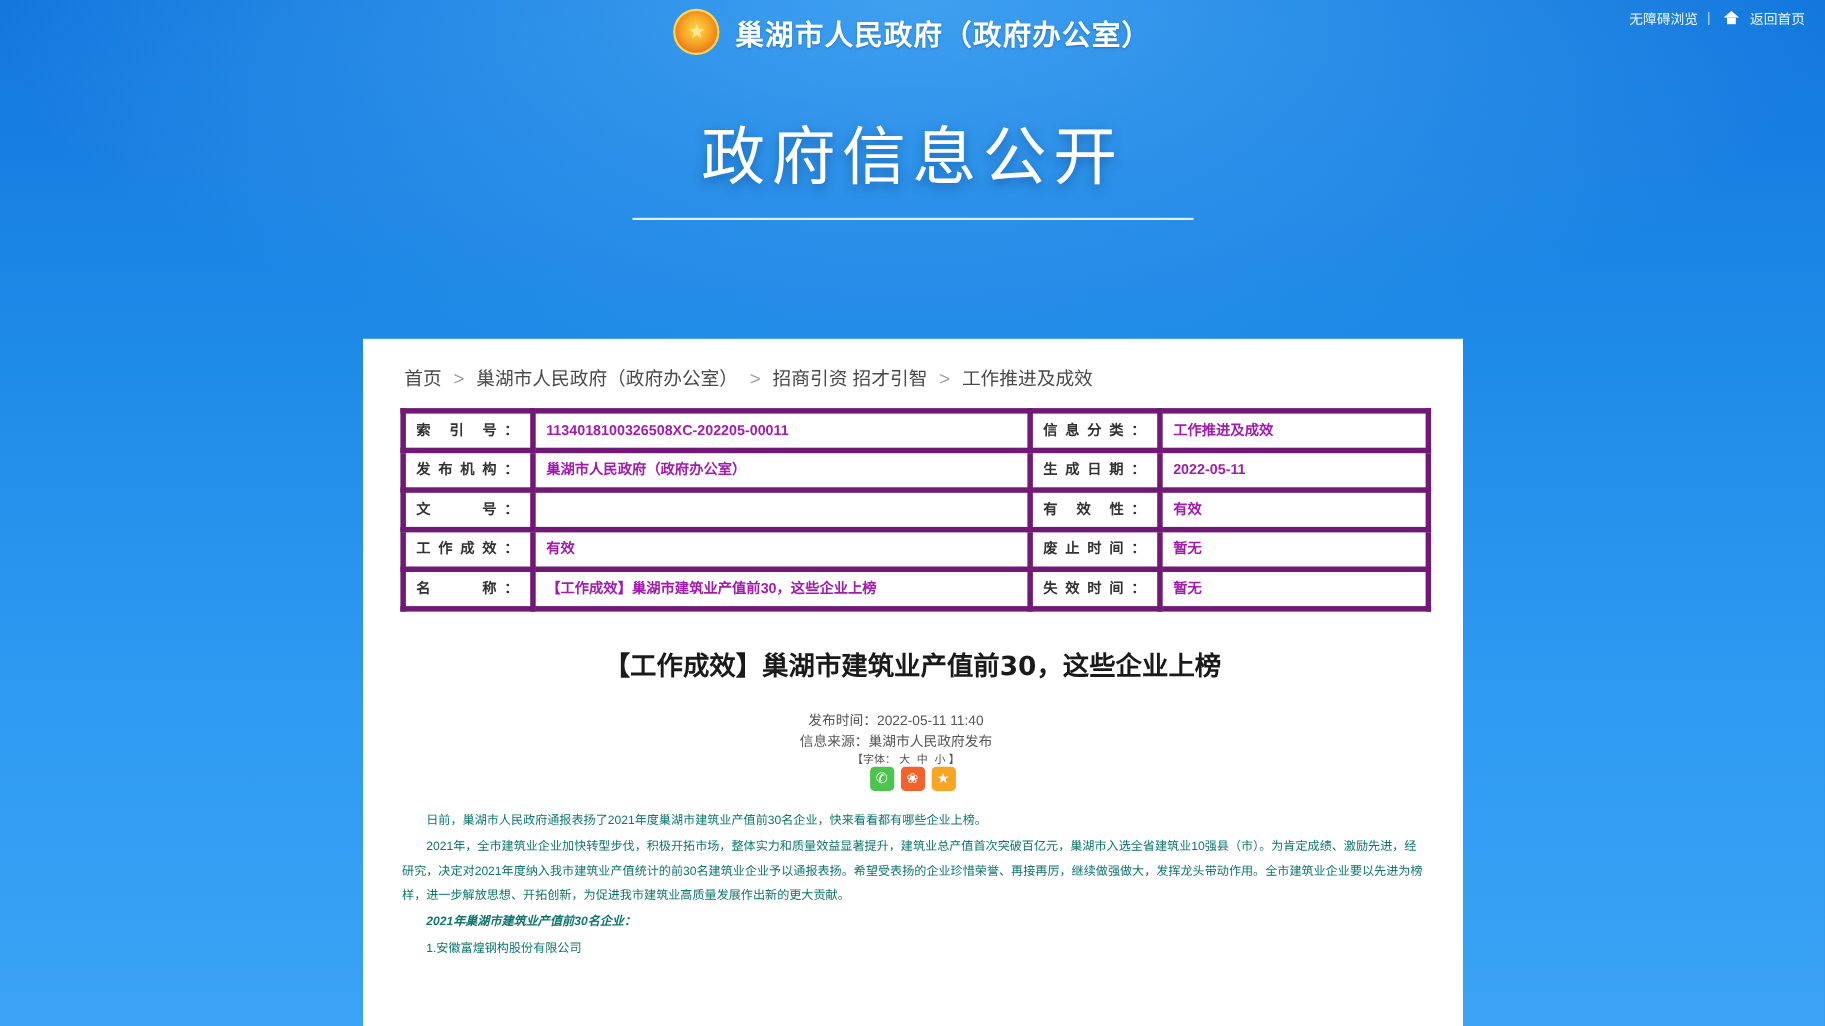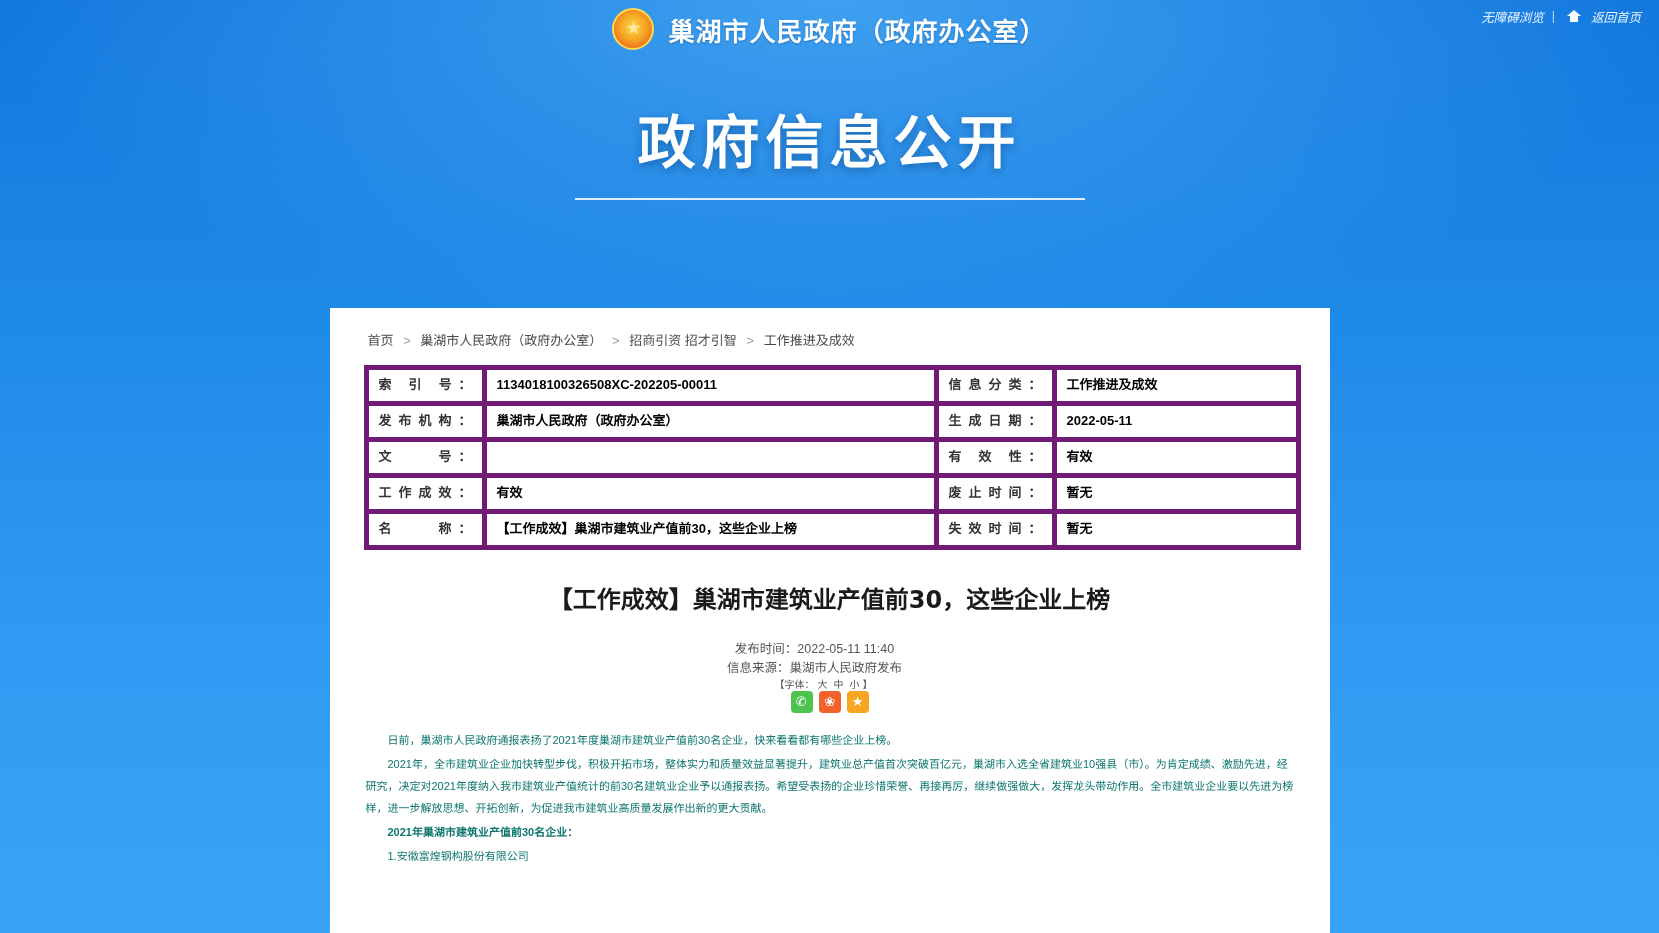--- a/index.html
+++ b/index.html
@@ -23,21 +23,21 @@
     top: 0; right: 0;
     height: 26px;
     display: flex;
     align-items: center;
     gap: 8px;
     padding: 6px 18px 0 0;
     font-size: 12.5px;
     color: #eaf5ff;
   }
   .topbar .sep { color: #bcdcf7; }
-  .topbar a { color: #eaf5ff; text-decoration: none; font-style: italic; }
+  .topbar a { color: #eaf5ff; text-decoration: none; }
   .home-ico {
     display: inline-block;
     width: 14px; height: 13px;
     position: relative;
     margin: 0 2px 0 4px;
   }
   .home-ico::before {
     content: "";
     position: absolute;
     left: 0; top: 0;
@@ -89,21 +89,21 @@
   }
 
   
   .banner {
     position: absolute;
     top: 96px; left: 0; width: 100%;
     text-align: center;
   }
   .banner-text {
     font-size: 58px;
-    font-weight: bold;
+    font-weight: normal;
     color: #ffffff;
     letter-spacing: 6px;
     text-shadow: 0 3px 10px rgba(0,50,110,.45);
     font-family: "DejaVu Sans", "Liberation Sans", sans-serif;
   }
   .banner-rule {
     width: 510px;
     height: 2px;
     background: rgba(255,255,255,.85);
     margin: 18px auto 0;
@@ -115,21 +115,21 @@
     left: 50%;
     transform: translateX(-50%);
     top: 308px;
     width: 1000px;
     min-height: 625px;
     background: #ffffff;
     padding: 0 34px;
   }
 
   .breadcrumb {
-    font-size: 13px;
+    font-size: 17px;
     color: #4a4a4a;
     padding: 22px 4px 16px 4px;
   }
   .breadcrumb a { color: #4a4a4a; text-decoration: none; }
   .breadcrumb .gt { color: #9b9b9b; margin: 0 6px; }
 
   
   table.meta {
     width: 100%;
     border-collapse: collapse;
@@ -146,21 +146,21 @@
     font-weight: bold;
   }
   td.lbl {
     width: 118px;
     text-align: justify;
     text-align-last: justify;
     color: #333;
     background: #fff;
     white-space: nowrap;
   }
-  td.val { color: #000000; }
+  td.val { color: #a21caf; }
   .col-a { width: 118px; }
   .col-b { width: 452px; }
   .col-c { width: 118px; }
   .col-d { width: 244px; }
 
   
   .art-title {
     text-align: center;
     font-size: 24px;
     font-weight: bold;
@@ -205,21 +205,21 @@
   .sh-weibo  { background: #f1622c; }
   .sh-star   { background: #f6a623; }
 
   .art-body {
     font-size: 11px;
     color: #0f766e;
     line-height: 2.0;
     padding: 6px 2px 0 2px;
   }
   .art-body p { margin: 0 0 2px; text-indent: 2em; }
-  .art-body p.strong { font-weight: bold; }
+  .art-body p.strong { font-weight: bold; font-style: italic; }
   .art-body p.item { text-indent: 2em; }
 </style>
 </head>
 <body>
 
 <div class="topbar">
   <a href="#">无障碍浏览</a>
   <span class="sep">|</span>
   <span class="home-ico"></span>
   <a href="#">返回首页</a>

